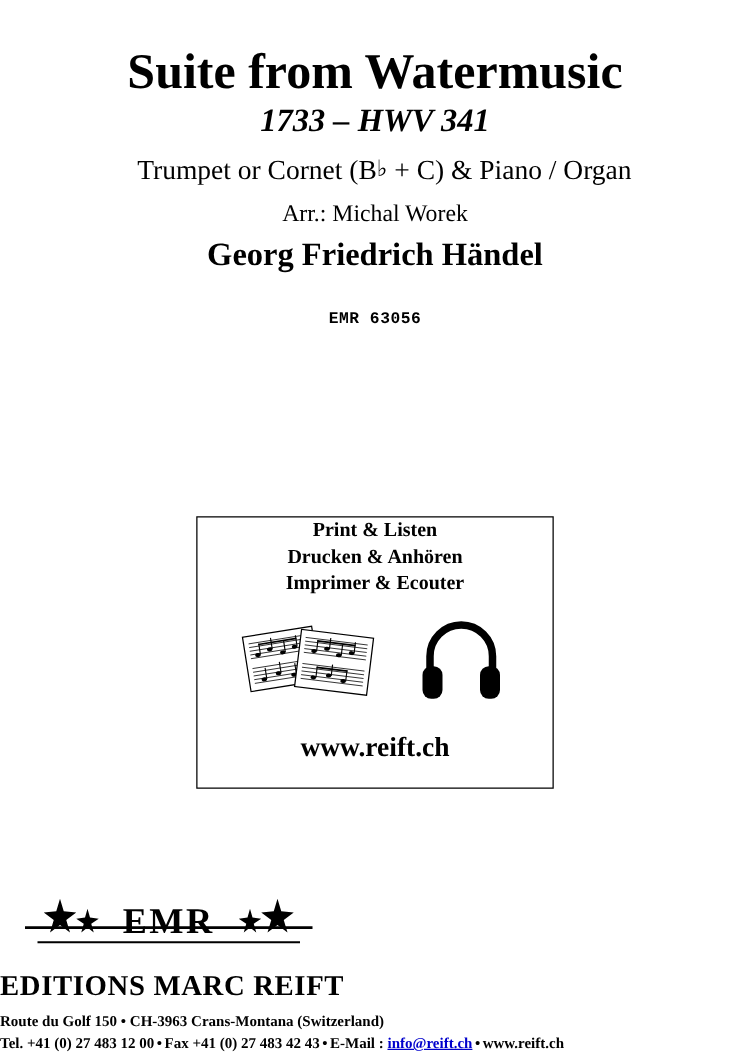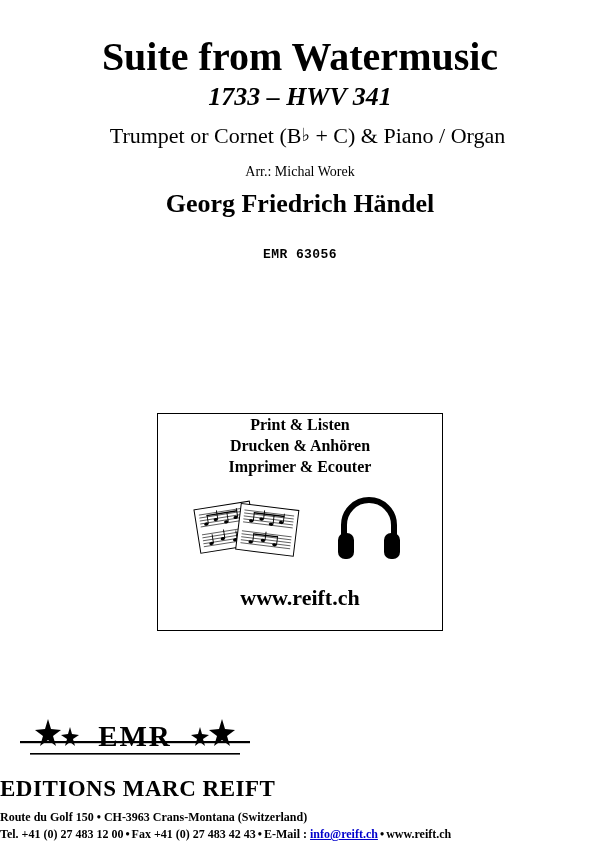--- a/index.html
+++ b/index.html
@@ -53,21 +53,21 @@
     font-size: 22px;
     line-height: 26px;
     margin: 12px 0 0 15px;
   }
   .instrumentation .flat {
     font-size: 18px;
     vertical-align: 2px;
   }
   .arranger {
     font-family: "Liberation Serif", serif;
-    font-size: 14px;
+    font-size: 19px;
     line-height: 19px;
     margin: 13px 0 0 0;
   }
   .composer {
     font-family: "Liberation Serif", serif;
     font-weight: bold;
     font-size: 26px;
     line-height: 30px;
     margin: 8px 0 0 0;
   }

